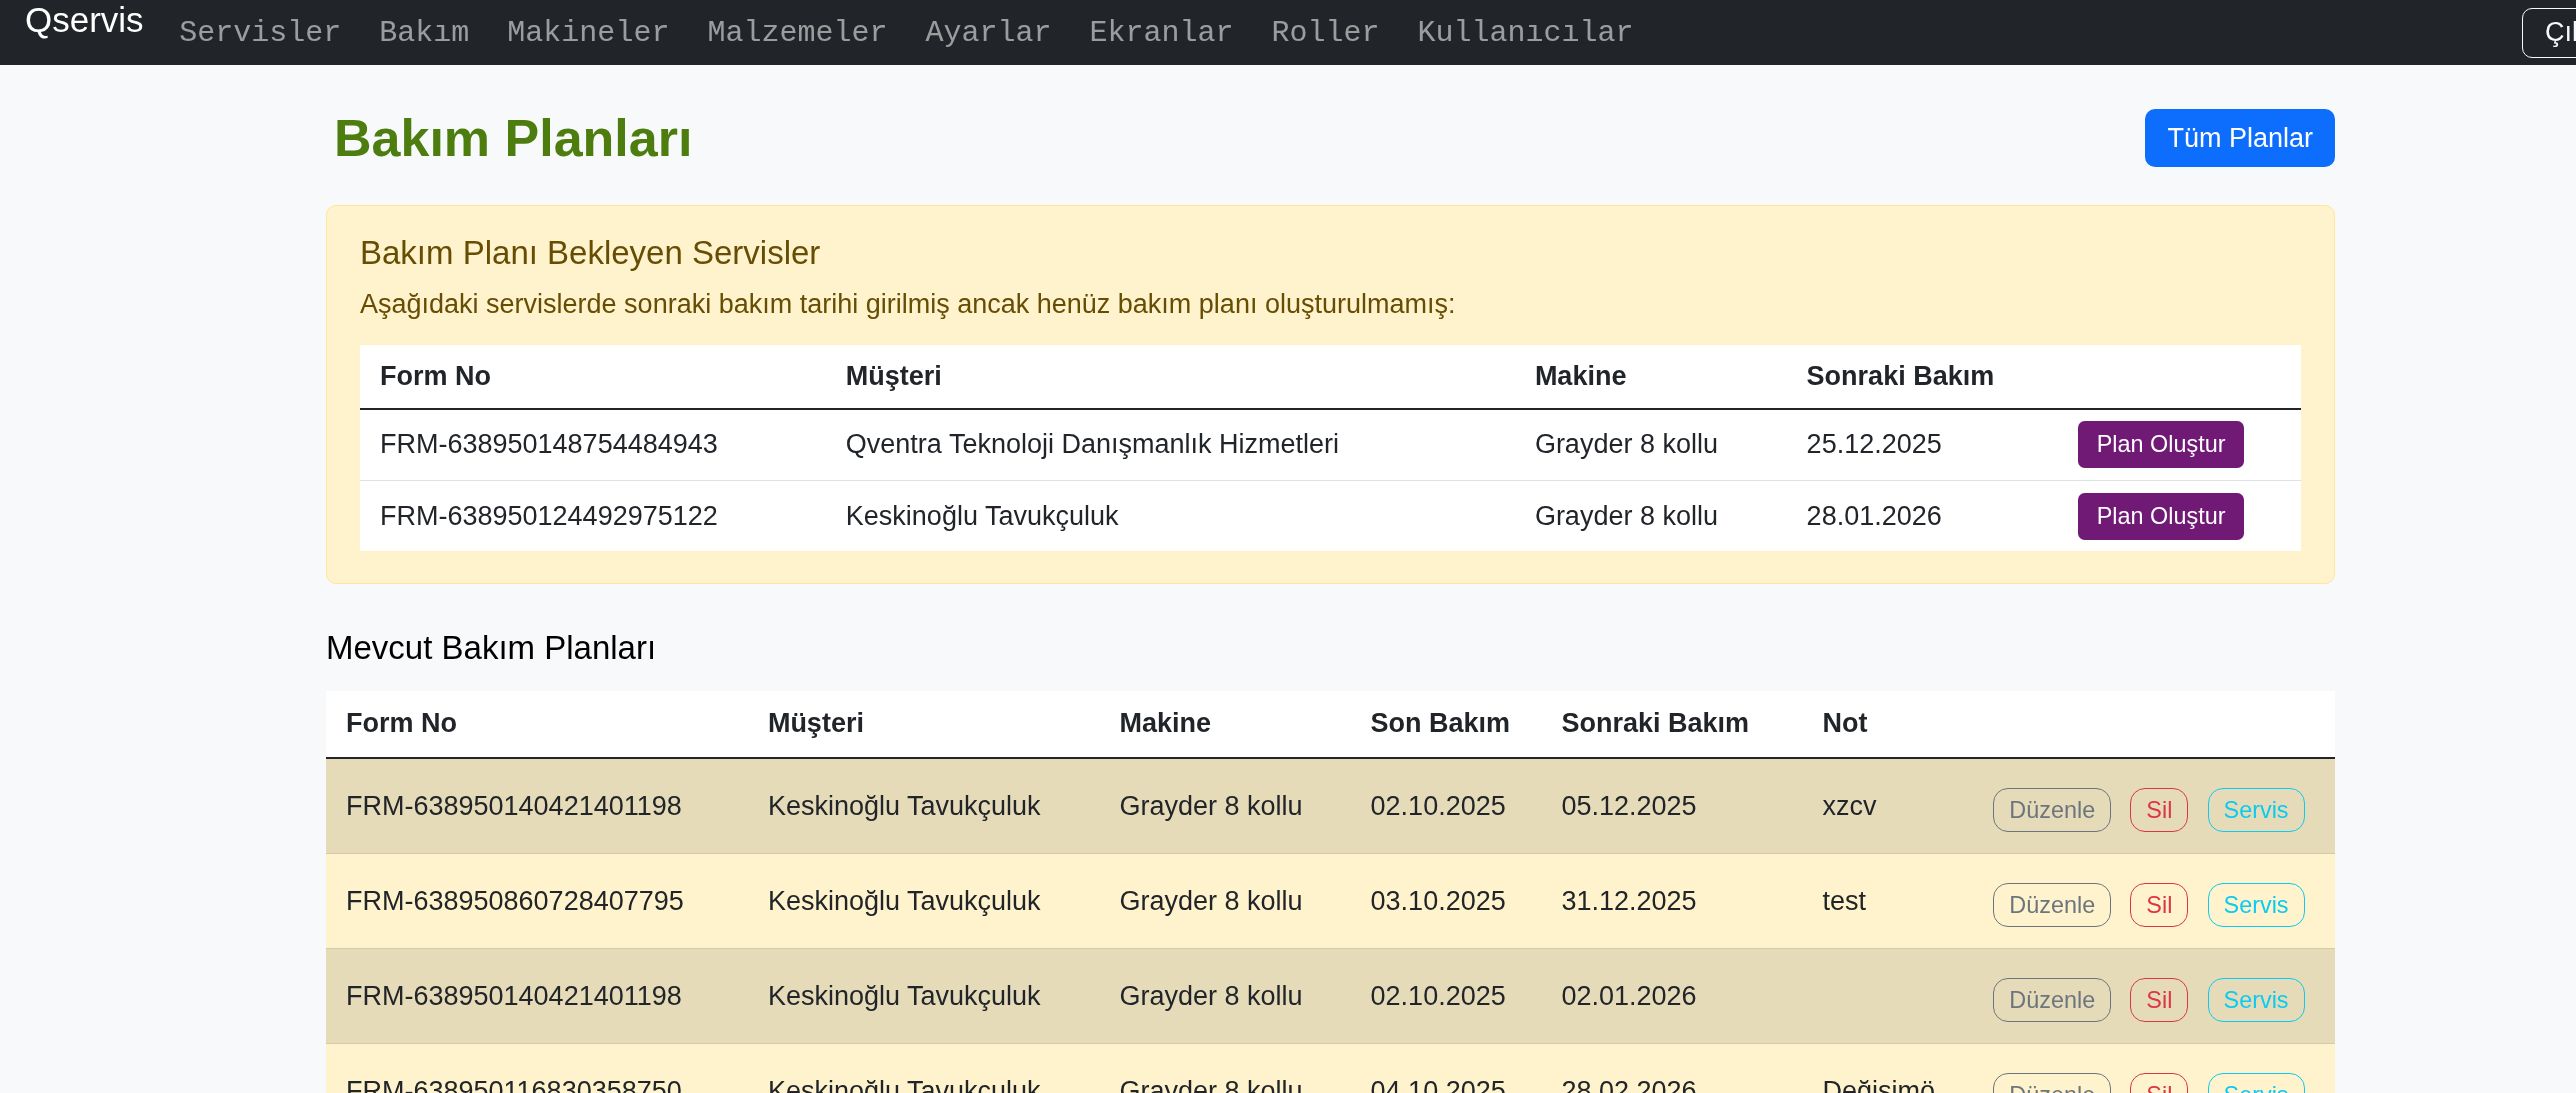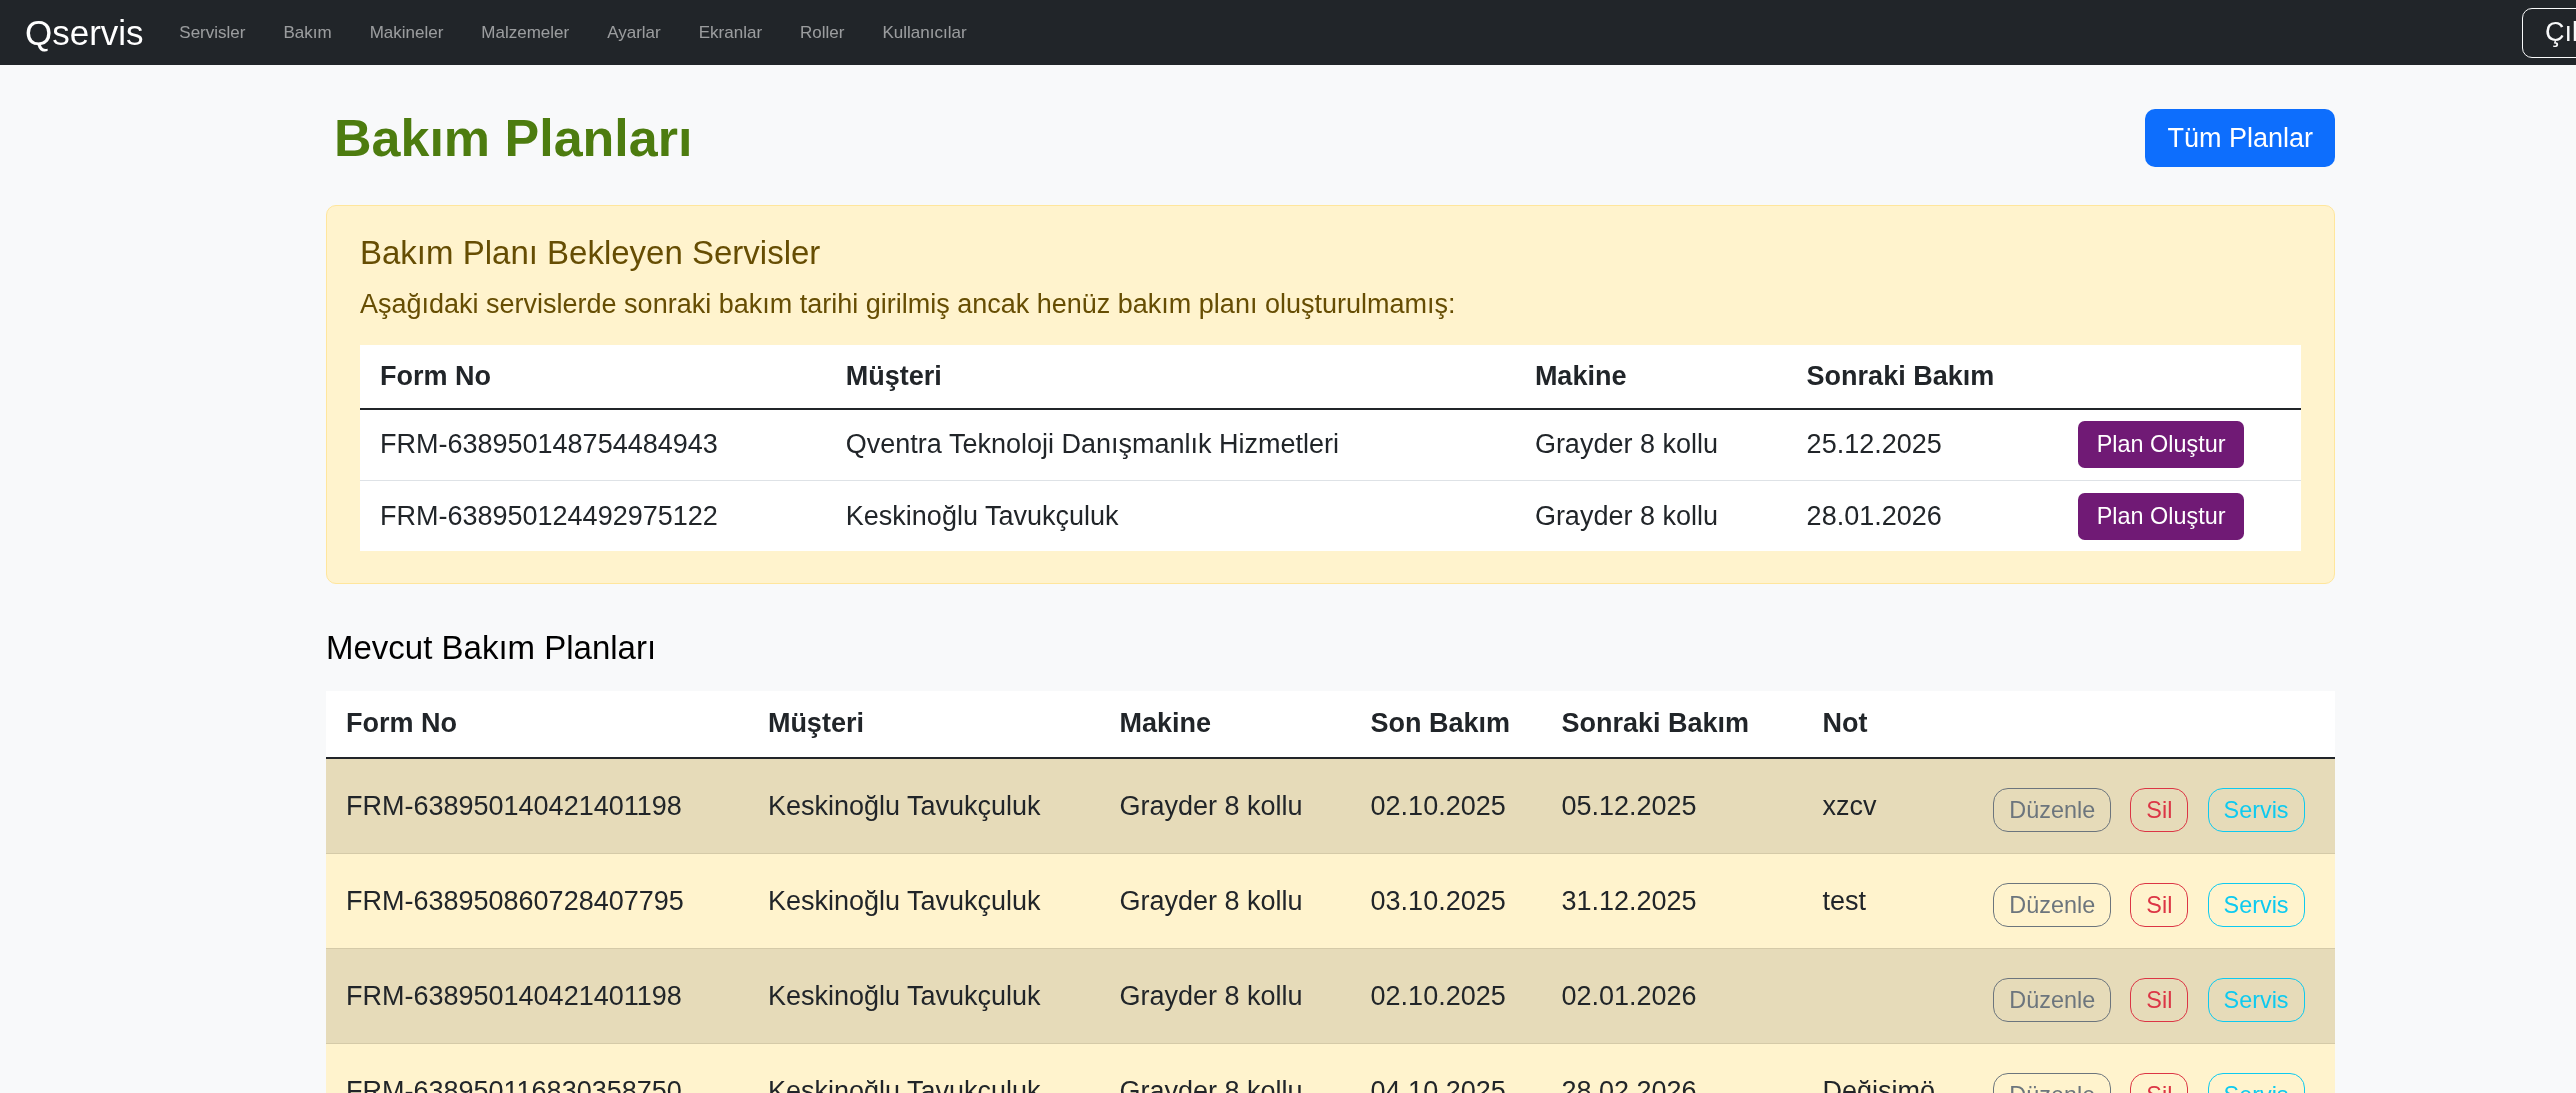--- a/index.html
+++ b/index.html
@@ -11,40 +11,40 @@
     font-family: "Liberation Sans", "DejaVu Sans", sans-serif;
     overflow: hidden;
     position: relative;
   }
 
   
   .navbar {
     height: 65px;
     background: #212529;
     display: flex;
-    align-items: center;
     padding-left: 25px;
     position: relative;
   }
   .brand {
     color: #ffffff;
     font-size: 35px;
     font-weight: 500;
     margin-right: 16.7px;
     text-decoration: none;
     cursor: pointer;
   }
   .nav-links { display: flex; align-items: center; }
   .nav-link {
     color: rgba(255,255,255,0.55);
-    font-size: 17px;
+    font-size: 30px;
     padding: 0 19px;
     text-decoration: none;
     cursor: pointer;
     white-space: nowrap;
+    font-family: Liberation Mono, monospace;
   }
   .logout-btn {
     position: absolute;
     left: 2522px;
     top: 7.5px;
     height: 50px;
     padding: 0 22px;
     background: transparent;
     border: 1.7px solid #f8f9fa;
     border-radius: 10px;

